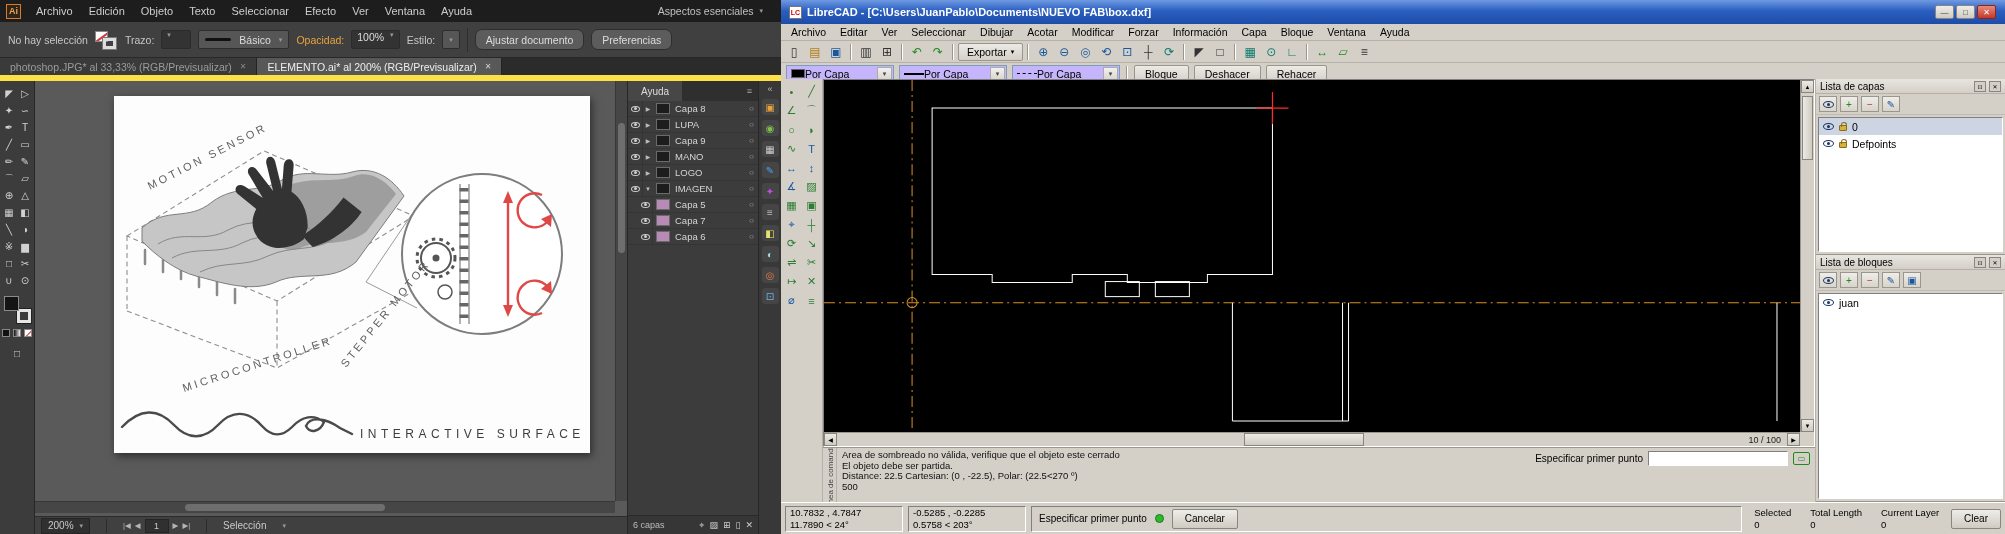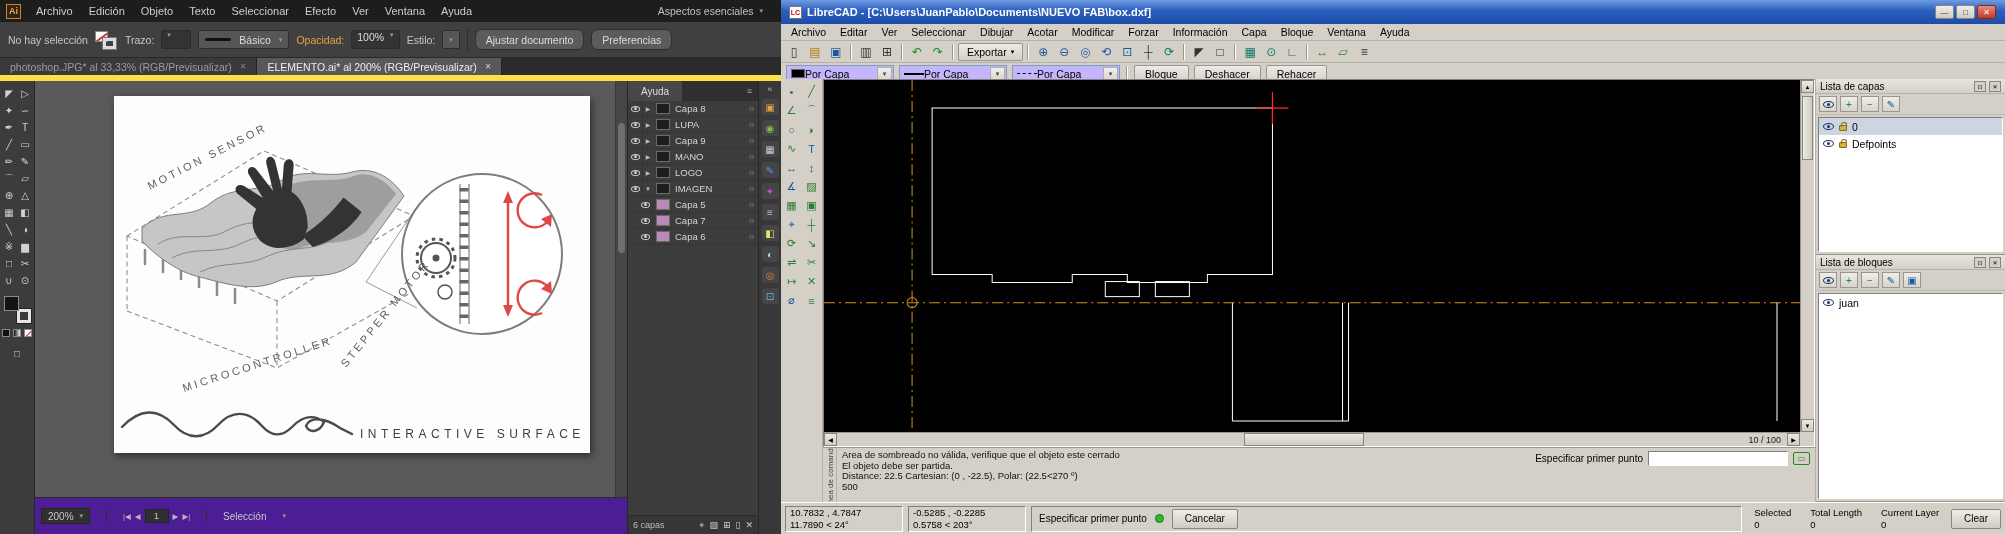--- a/index.html
+++ b/index.html
@@ -53,21 +53,21 @@
 
   .ai-canvasarea{flex:1;position:relative;background:#5a5a5a;overflow:hidden}
   .artboard{position:absolute;left:79px;top:15px;width:476px;height:357px;background:#fdfdfd;box-shadow:2px 3px 8px rgba(0,0,0,.5)}
   .artboard svg{position:absolute;left:0;top:0;width:100%;height:100%}
   .sketch-label{font-size:11px;letter-spacing:3px;fill:#5f5f5f}
   .logo-label{font-size:12px;letter-spacing:4.5px;fill:#3d3d3d}
   .ai-vscroll{position:absolute;top:0;right:0;bottom:33px;width:12px;background:#464646;border-left:1px solid #383838}
   .ai-vscroll .thumb{position:absolute;top:42px;left:2px;width:7px;height:130px;background:#6e6e6e;border-radius:4px}
   .ai-hscroll{position:absolute;left:0;right:12px;bottom:21px;height:12px;background:#464646;border-top:1px solid #383838}
   .ai-hscroll .thumb{position:absolute;left:150px;top:2px;width:200px;height:7px;background:#6e6e6e;border-radius:4px}
-  .ai-statusbar{position:absolute;left:0;right:0;bottom:0;height:37px;background:#4c1d95;border-top:1px solid #2b2b2b;
+  .ai-statusbar{position:absolute;left:0;right:0;bottom:0;height:18px;background:#404040;border-top:1px solid #2b2b2b;
     display:flex;align-items:center;gap:16px;padding:0 6px;font-size:10px;color:#c9c9c9}
   .zoom-box{height:16px;background:#303030;border:1px solid #252525;display:flex;align-items:center;padding:0 6px;gap:6px}
   .nav{display:flex;align-items:center;gap:4px;color:#b5b5b5;font-size:7.5px}
   .navfield{height:14px;width:24px;background:#303030;border:1px solid #252525;color:#ccc;font-size:9px;display:flex;align-items:center;justify-content:center}
   .status-sep{width:1px;height:14px;background:#2c2c2c}
 
   .ai-layerscol{width:131px;background:#3c3c3c;border-left:1px solid #272727;display:flex;flex-direction:column;flex:none}
   .panel-tabs{height:20px;background:#2f2f2f;display:flex;align-items:stretch;flex:none}
   .panel-tab{background:#474747;color:#ddd;font-size:10px;padding:0 13px;display:flex;align-items:center}
   .panel-menu{margin-left:auto;color:#aaa;font-size:9px;display:flex;align-items:center;padding:0 6px}

